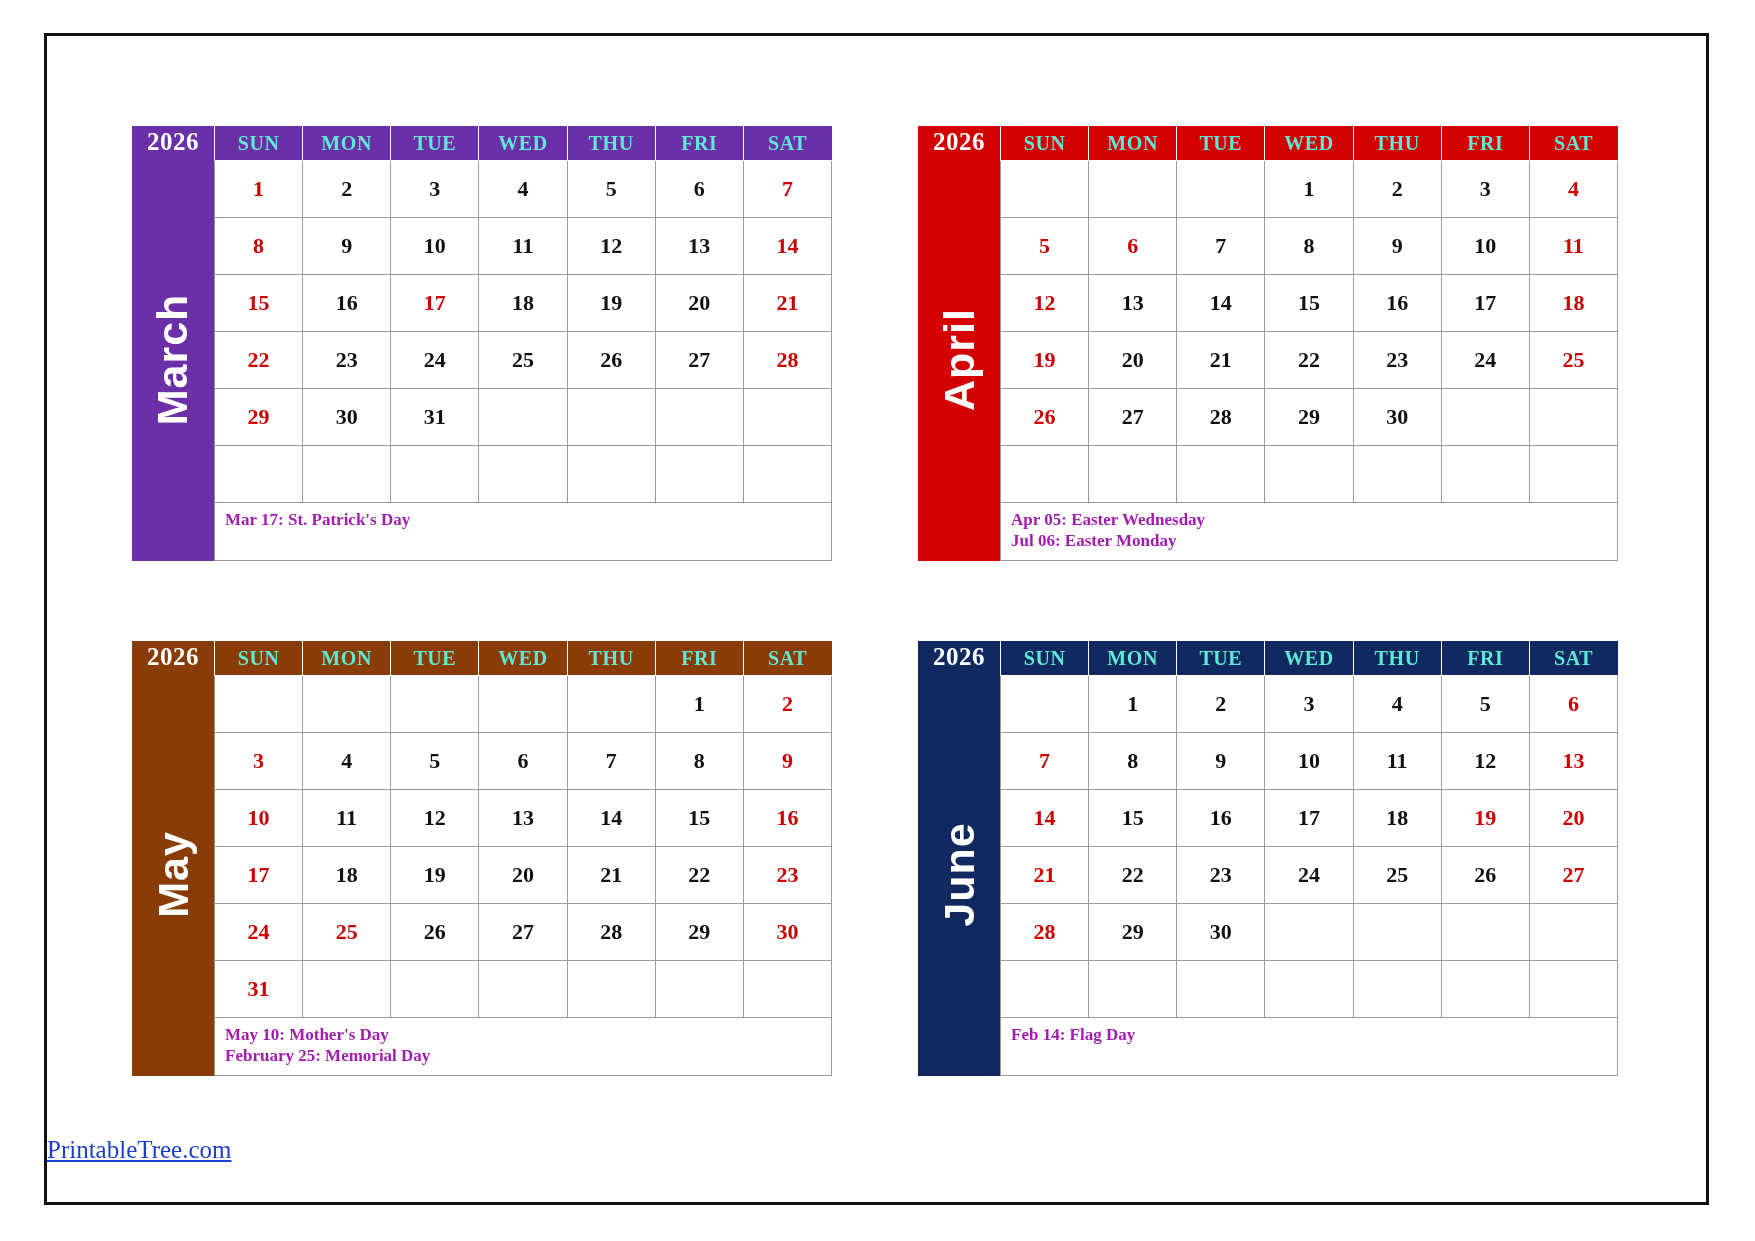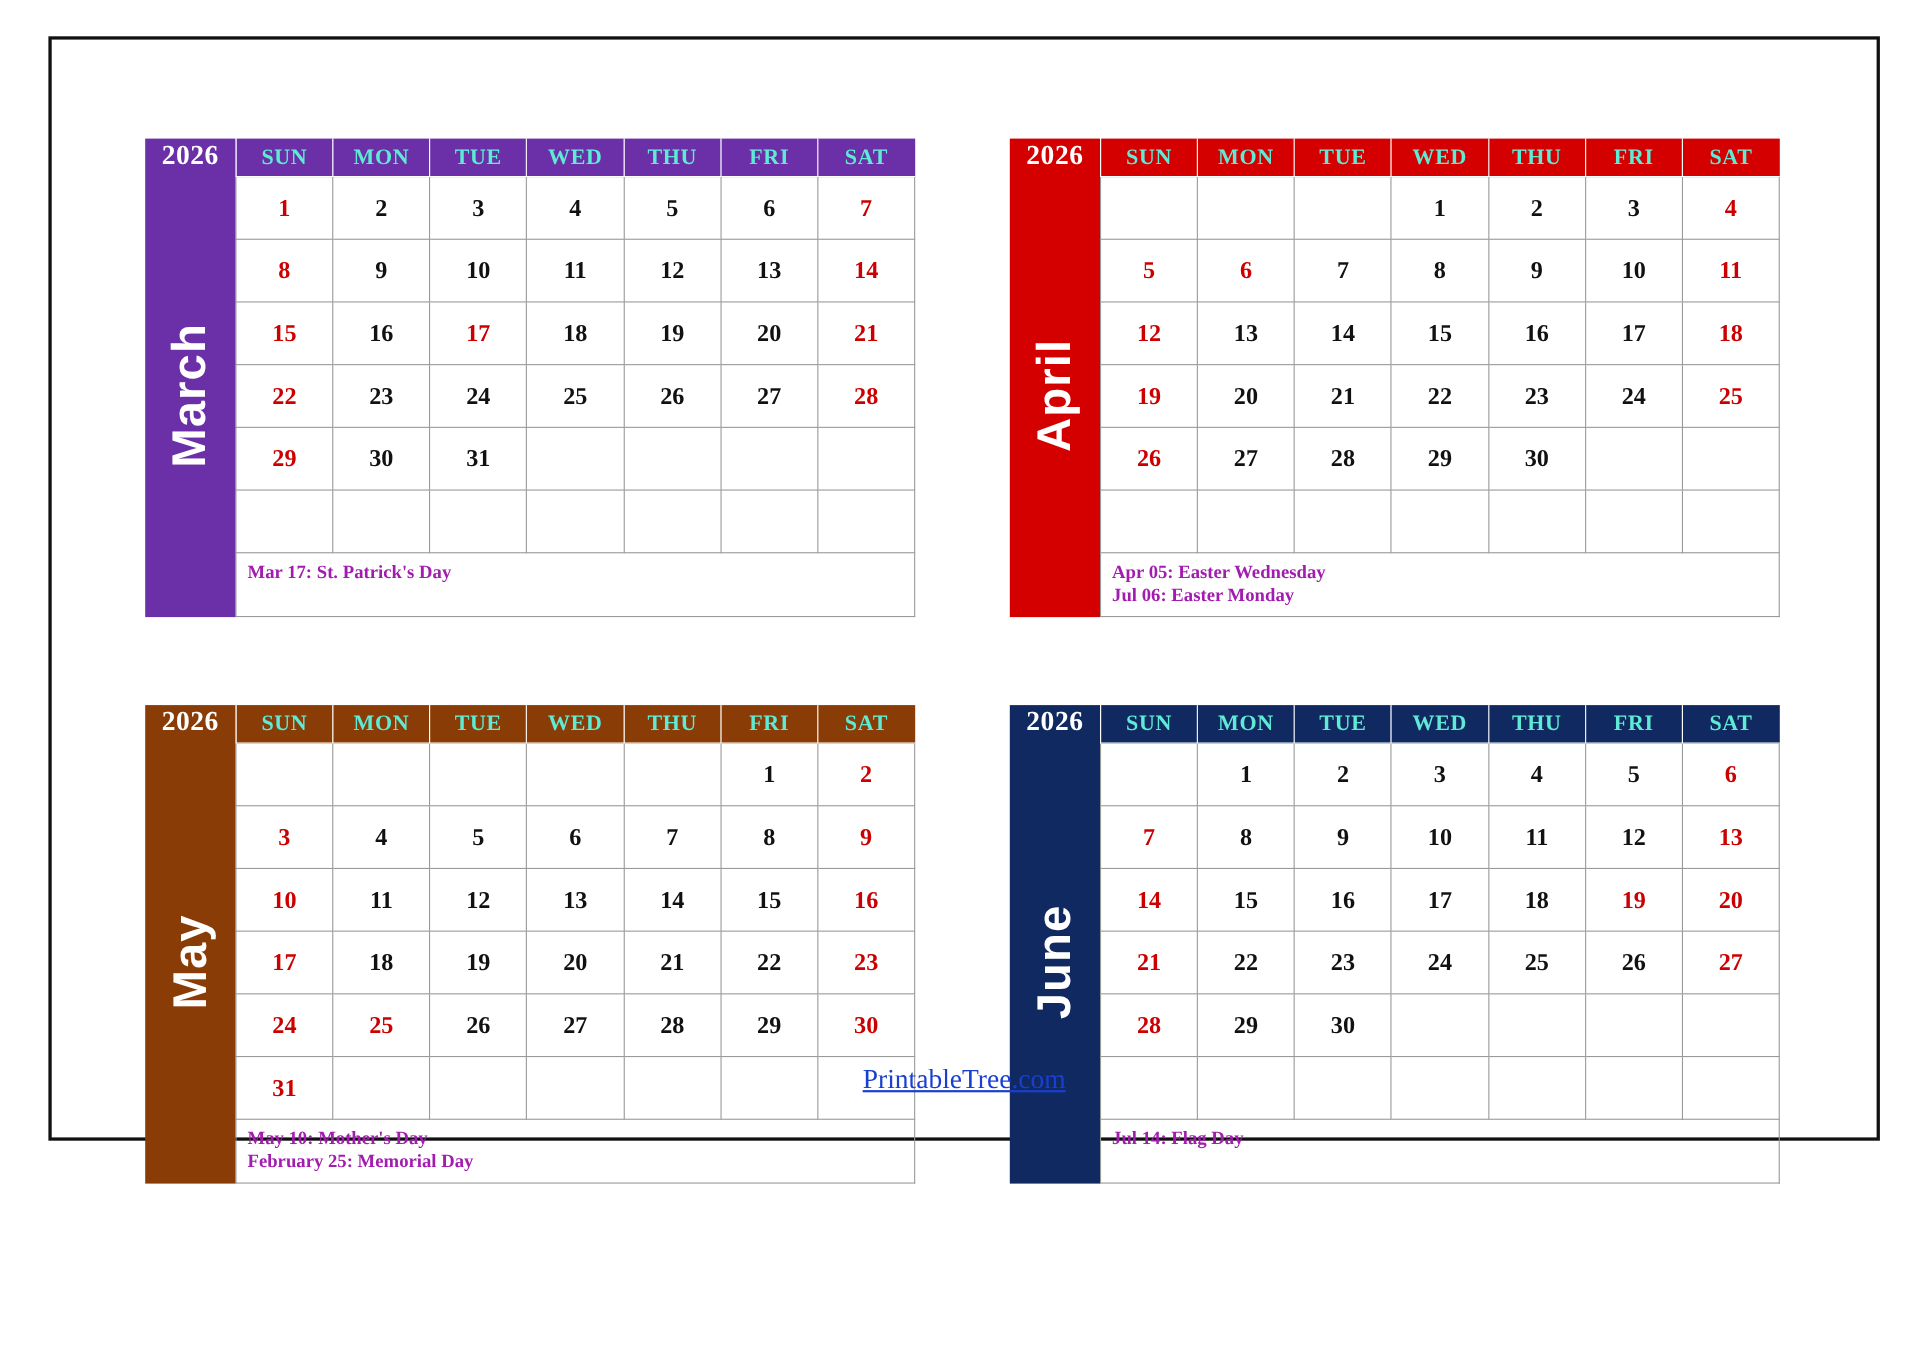--- a/index.html
+++ b/index.html
@@ -11,21 +11,21 @@
     width: 1755px;
     height: 1241px;
     font-family: "Liberation Serif", serif;
     overflow: hidden;
   }
   .page {
     position: absolute;
     left: 44px;
     top: 33px;
     width: 1665px;
-    height: 1004px;
+    height: 1172px;
     border: 3px solid #111111;
     box-sizing: border-box;
     background: #ffffff;
   }
   .grid {
     position: absolute;
     left: 0;
     top: 0;
     width: 100%;
     height: 100%;
@@ -124,21 +124,20 @@
     font-size: 17px;
     font-weight: bold;
     line-height: 21px;
     font-family: "Liberation Serif", serif;
   }
   .footer {
     position: absolute;
     left: 0;
     right: 0;
     bottom: 38px;
-    text-align: center;
     margin-top: 36px;
   }
   .footer a {
     color: #1a3fd0;
     text-decoration: underline;
     font-size: 25px;
     font-family: "Liberation Serif", serif;
   }
 </style>
 </head>
@@ -465,21 +464,21 @@
                 <td class="empty"></td>
                 <td class="empty"></td>
                 <td class="empty"></td>
                 <td class="empty"></td>
                 <td class="empty"></td>
                 <td class="empty"></td>
               </tr>
             </tbody>
           </table>
           <div class="notes">
-            <div>Jul 14: Flag Day</div>
+            <div>Feb 14: Flag Day</div>
           </div>
         </div>
       </div>
     </div>
   <div class="footer">
     <a href="#">PrintableTree.com</a>
   </div>
 </div>
 
 </body></html>

